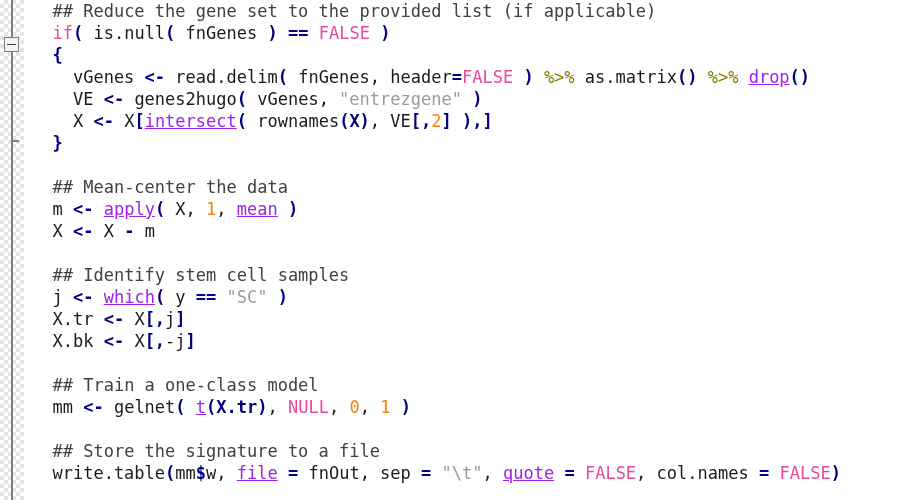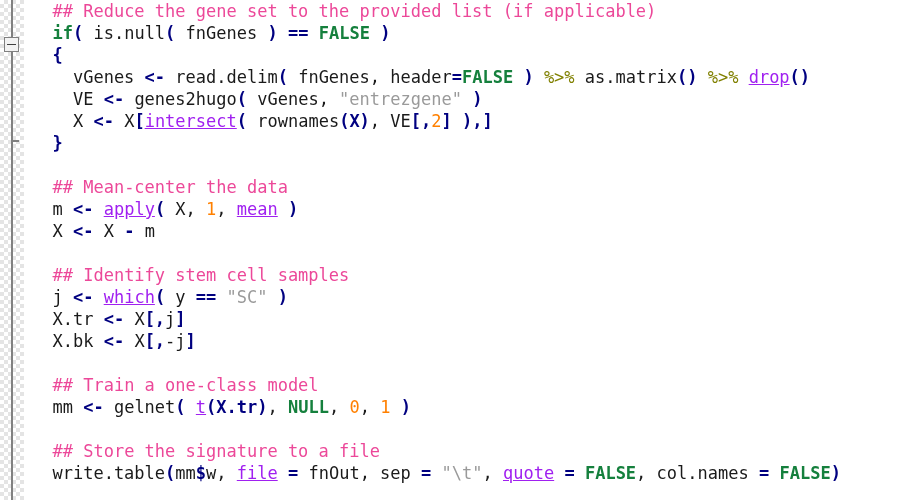--- a/index.html
+++ b/index.html
@@ -80,22 +80,22 @@
     font-size: 17px;
     line-height: 22px;
     white-space: pre;
     color: #1a1a1a;
   }
   .ln {
     height: 22px;
     white-space: pre;
   }
   
-  .cmt  { color: #ec4899; }
-  .kw   { color: #15803d; font-weight: bold; text-align: center; }
+  .cmt  { color: #404040; }
+  .kw   { color: #ec4899; font-weight: normal; text-align: center; }
   .punc { color: #000080; font-weight: bold; }
   .fn   { color: #a020f0; text-decoration: underline; }
   .str  { color: #9a9a9a; }
   .num  { color: #ff8000; }
   .op   { color: #808000; }
   .pl   { color: #1a1a1a; }
   .asn  { color: #000080; font-weight: bold; }
 </style>
 </head>
 <body>

